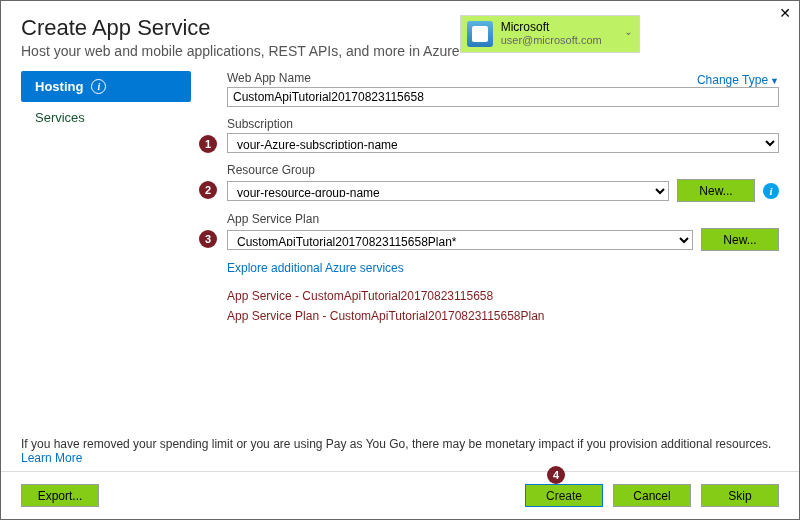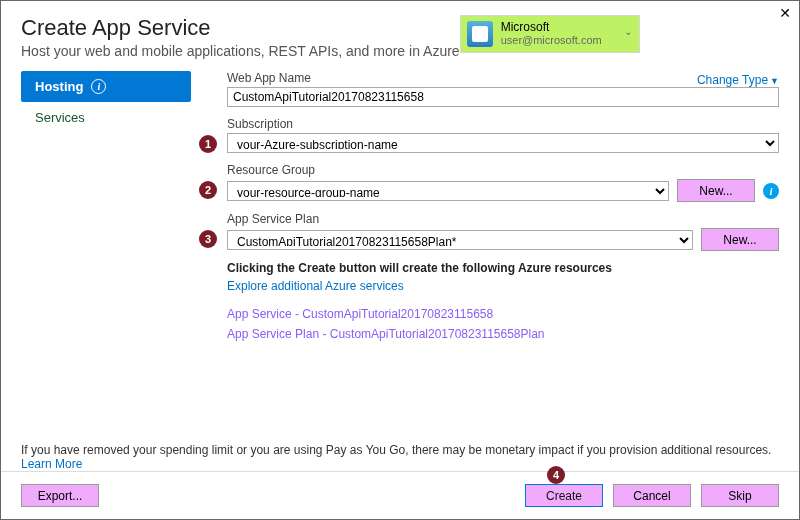--- a/index.html
+++ b/index.html
@@ -68,36 +68,36 @@
   .field-block { margin-bottom:10px; max-width:560px; }
   .with-badge { position:relative; padding-left:0; }
   .badge {
     position:absolute; left:-28px; top:18px; width:18px; height:18px; border-radius:50%;
     background:var(--badge-red); color:#fff; font-size:11px; font-weight:600;
     display:flex; align-items:center; justify-content:center;
   }
   .row-inline { display:flex; align-items:center; gap:8px; }
   .row-inline select { flex:1; }
   .btn {
-    min-width:78px; height:23px; font-size:12px; background:#f0abfc;
+    min-width:78px; height:23px; font-size:12px; background:#84cc16;
     border:1px solid #9c9c9c; cursor:pointer; padding:0 10px;
   }
   .info-icon {
     width:16px; height:16px; border-radius:50%; background:var(--info-cyan);
     color:#fff; font-size:11px; font-style:italic; font-family:Georgia, serif;
     display:inline-flex; align-items:center; justify-content:center; font-weight:700;
   }
 
   .summary { margin-top:6px; font-size:12px; }
   .summary .bold { font-weight:700; color:#222; margin-bottom:4px; }
   .summary .link { color:var(--link-blue); cursor:pointer; display:inline-block; margin-bottom:8px; }
-  .summary .res-line { margin:6px 0; color:#8b5cf6; }
+  .summary .res-line { margin:6px 0; color:#7f1d1d; }
 
   .footer-note {
-    position:absolute; left:20px; right:20px; bottom:48px; font-size:12px; color:#333;
+    position:absolute; left:20px; right:20px; bottom:54px; font-size:12px; color:#333;
   }
   .footer-note .lm { color:var(--link-blue); cursor:pointer; }
 
   .footer {
     position:absolute; left:0; right:0; bottom:0; height:48px;
     border-top:1px solid #ddd;
     display:flex; align-items:center; justify-content:space-between;
     padding:0 20px;
   }
   .footer .right { display:flex; gap:10px; align-items:center; position:relative; }
@@ -179,21 +179,20 @@
         <div class="label">App Service Plan</div>
         <div class="row-inline">
           <select class="dd-field">
             <option>CustomApiTutorial20170823115658Plan*</option>
           </select>
           <button class="btn">New...</button>
         </div>
       </div>
 
       <div class="summary">
-        <div class="bold">Clicking the Create button will create the following Azure resources</div>
         <span class="link">Explore additional Azure services</span>
         <div class="res-line">App Service - CustomApiTutorial20170823115658</div>
         <div class="res-line">App Service Plan - CustomApiTutorial20170823115658Plan</div>
       </div>
 
     </div>
   </div>
 
   <div class="footer-note">
     <span>If you have removed your spending limit or you are using Pay as You Go, there may be monetary impact if you provision additional resources.</span><br>

